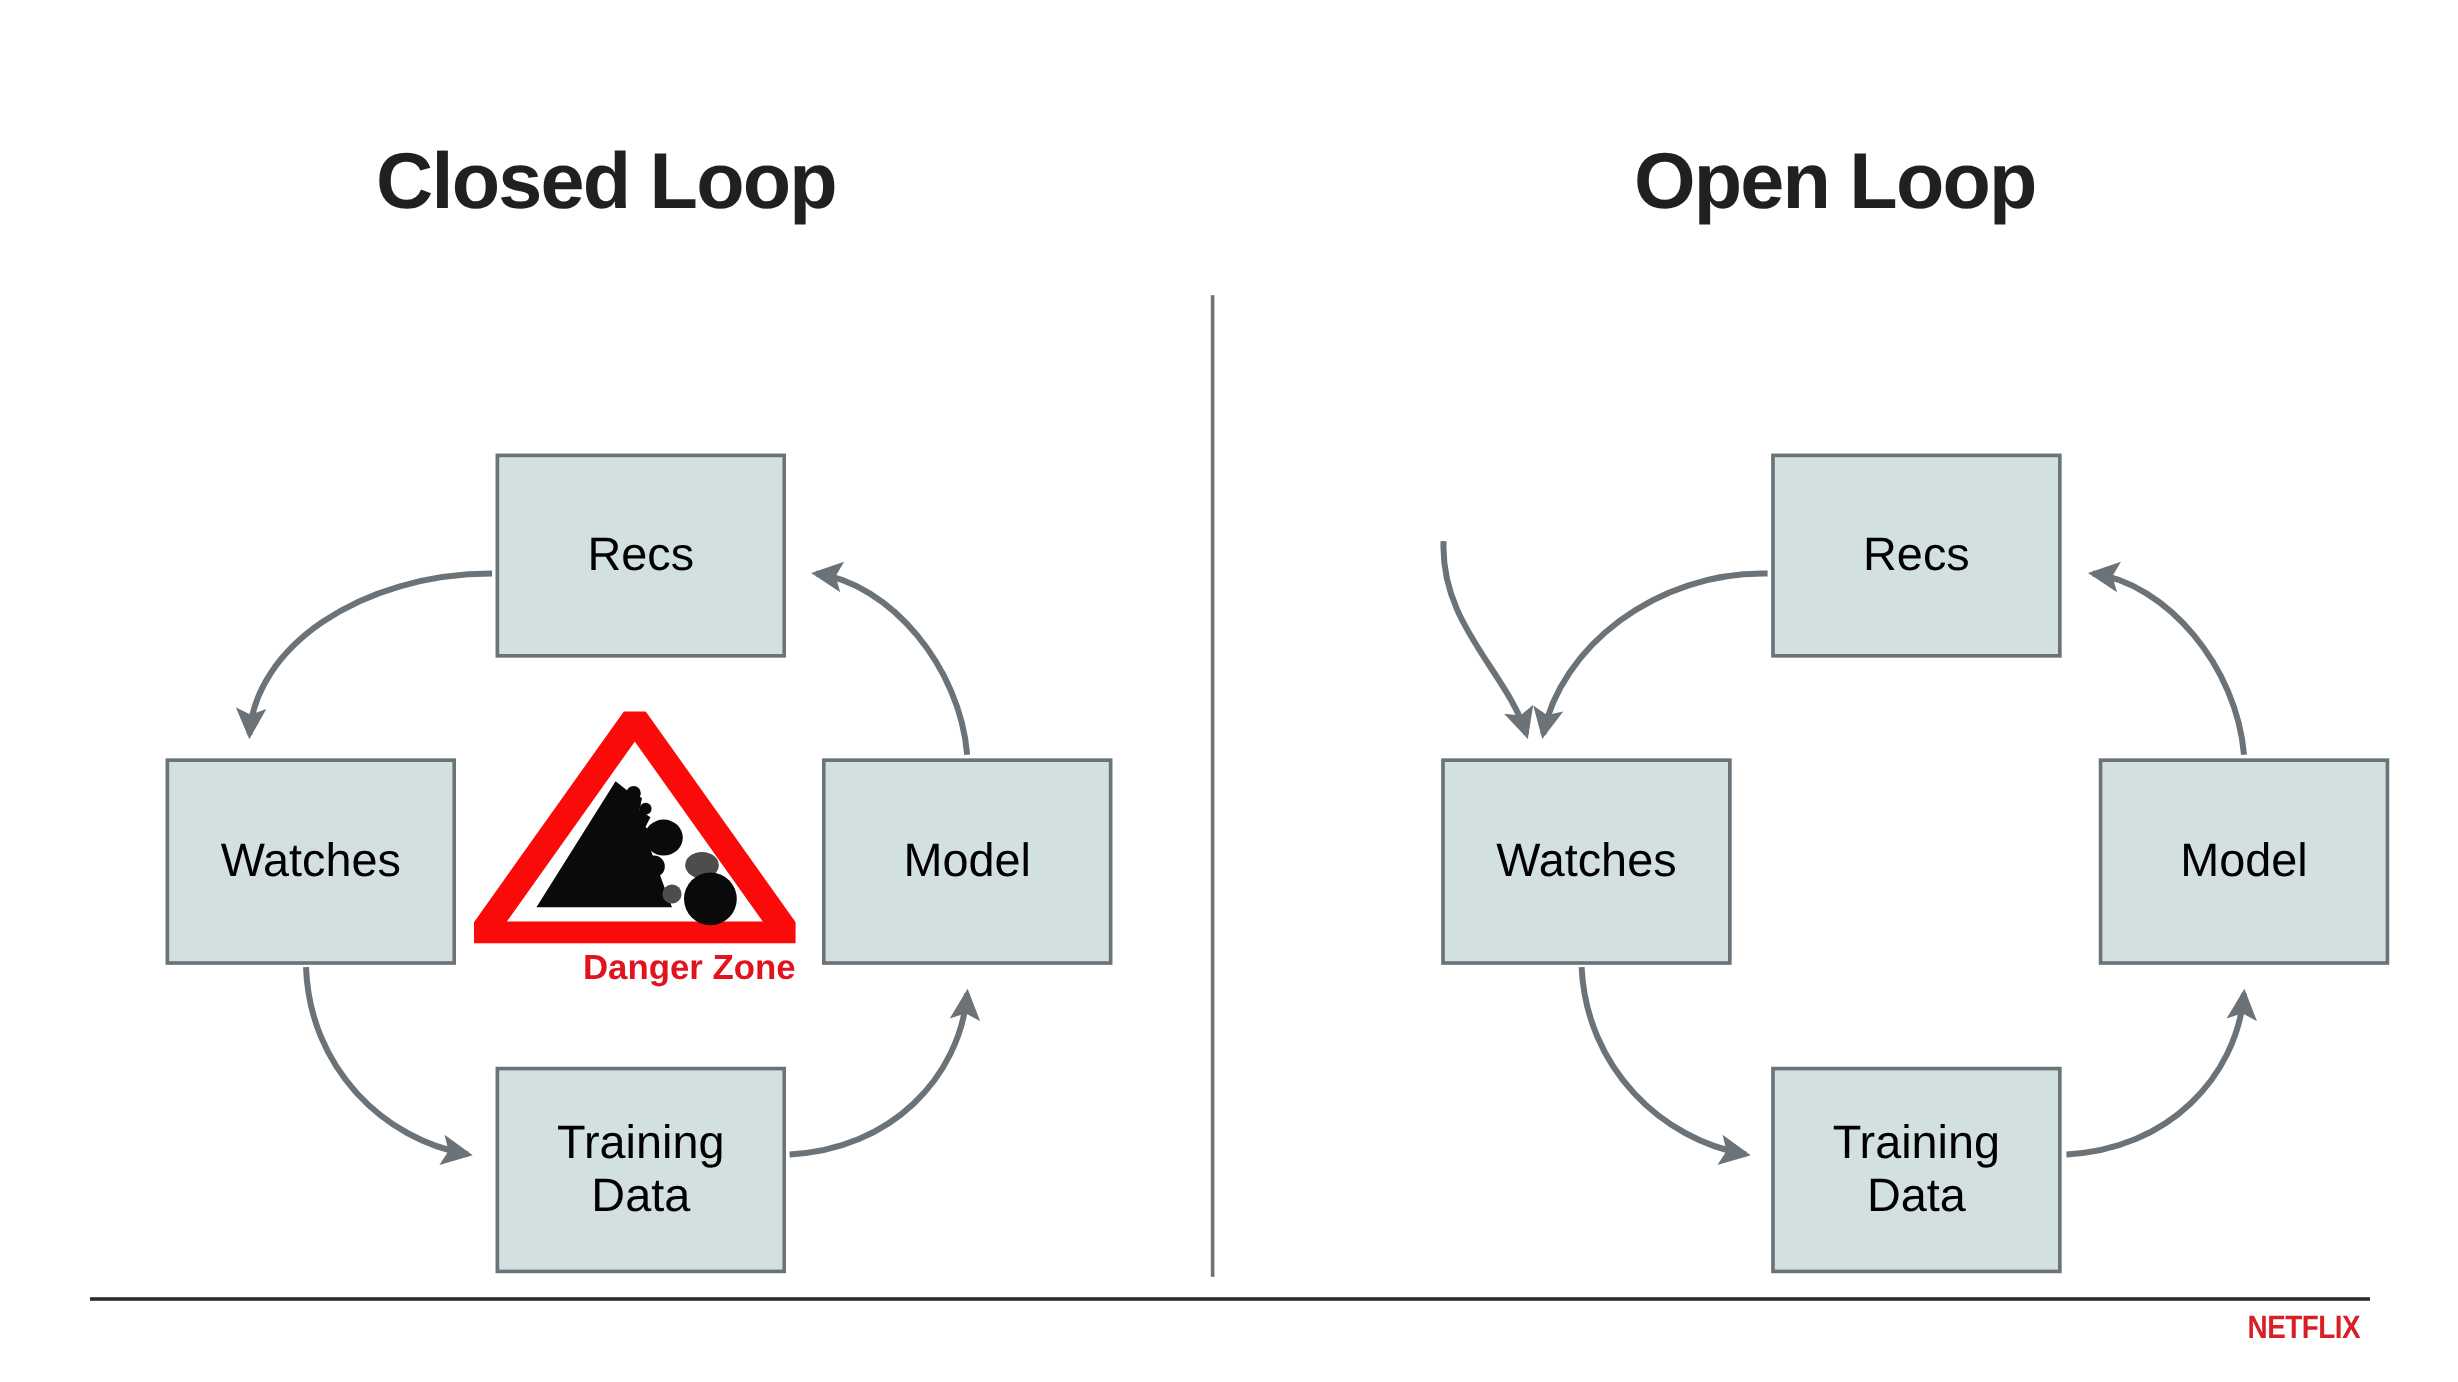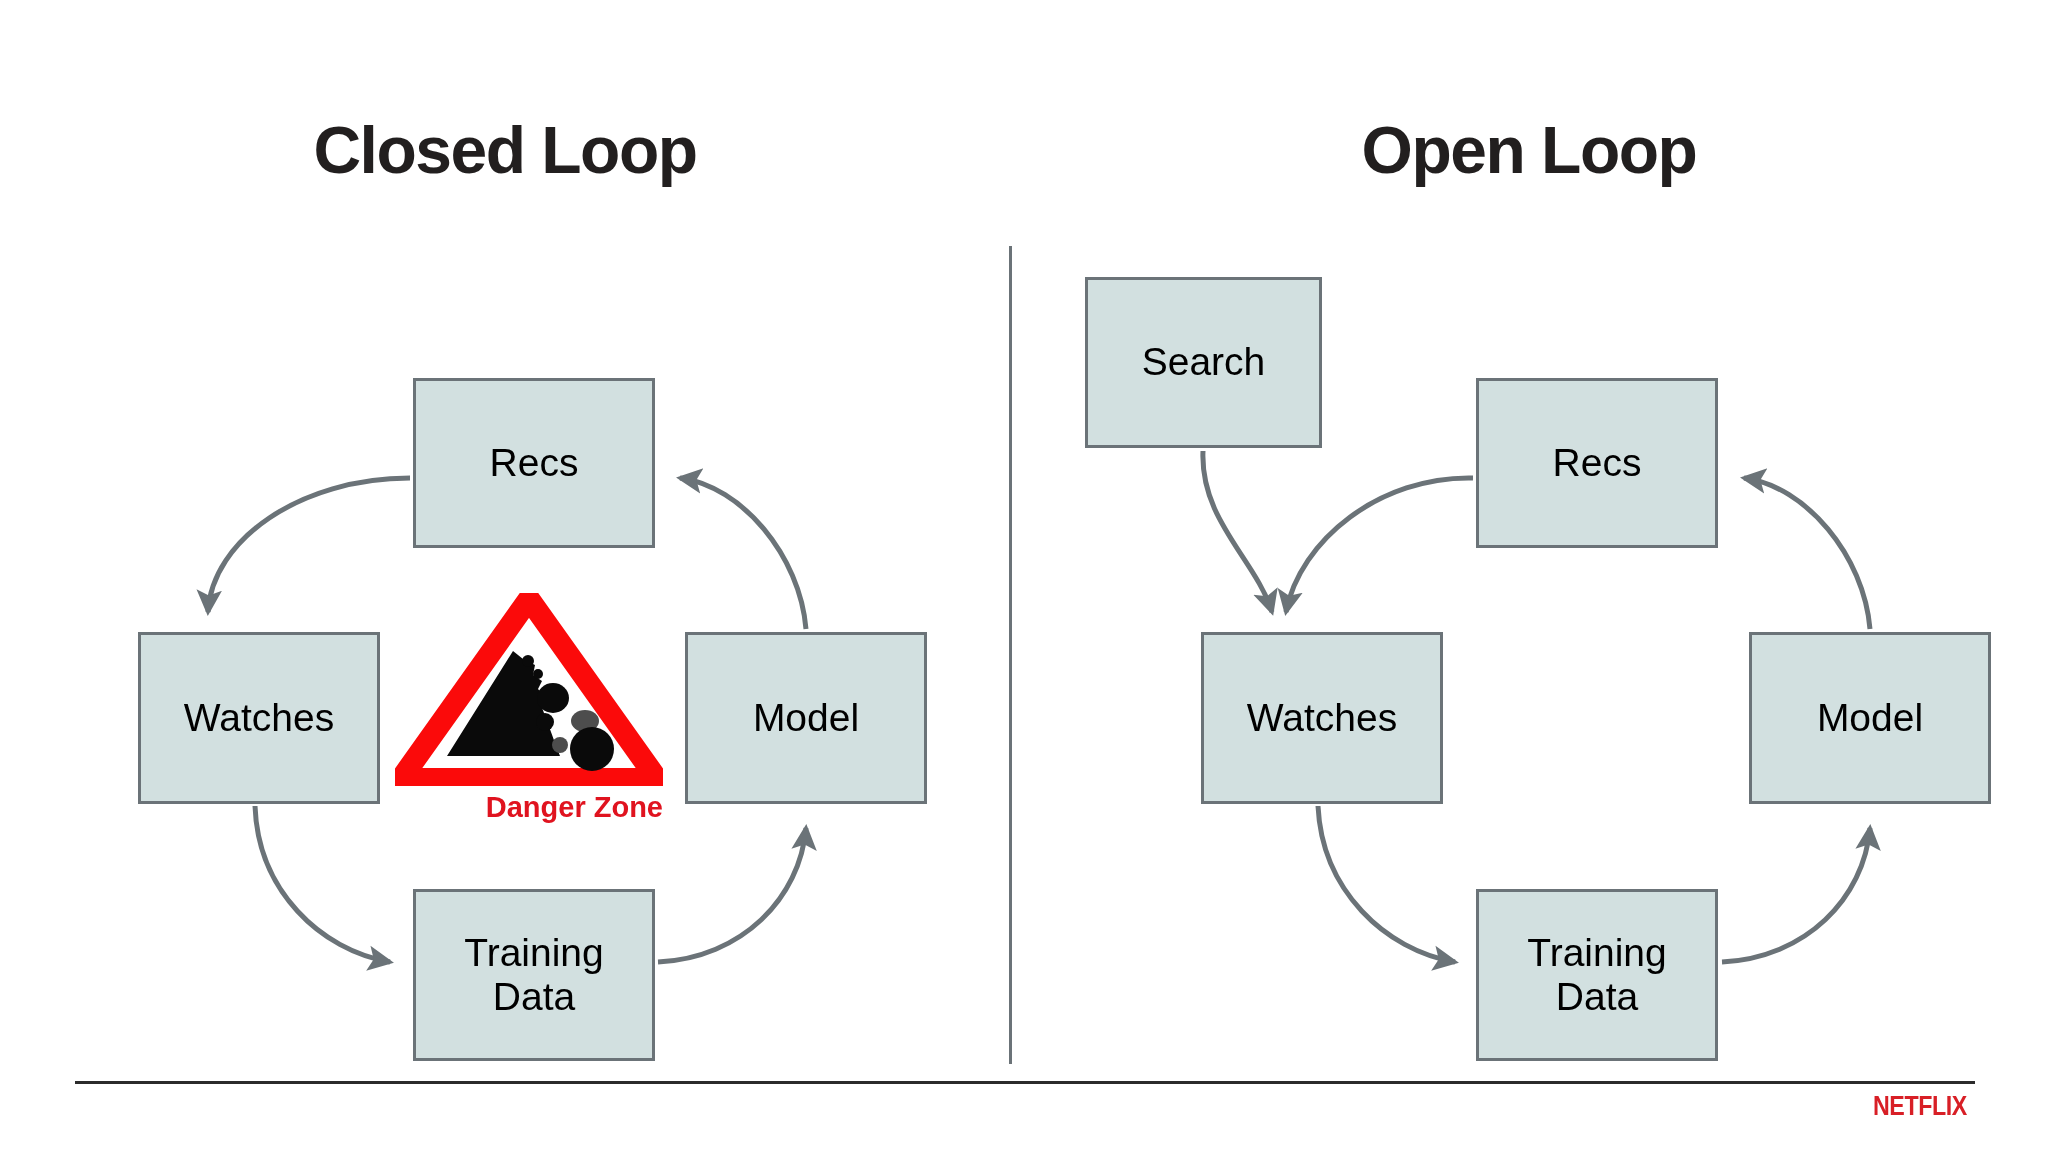--- a/index.html
+++ b/index.html
@@ -196,23 +196,20 @@
       <circle cx="150" cy="129" r="9" fill="#0a0a0a"></circle>
       <ellipse cx="190" cy="128" rx="14" ry="11" fill="#4d4d4d"></ellipse>
       <circle cx="165" cy="152" r="8" fill="#4d4d4d"></circle>
       <circle cx="197" cy="156" r="22" fill="#0a0a0a"></circle>
     </svg>
     <div id="danger-label">Danger Zone</div>
   </div>
 
   <div id="panel-divider"></div>
 
-  <div class="node" id="node-r-search" style="left:1085px; top:277px; width:237px; height:171px;">
-    <span>Search</span>
-  </div>
 
   <div class="node" id="node-r-recs" style="left:1476px; top:378px; width:242px; height:170px;">
     <span>Recs</span>
   </div>
 
   <div class="node" id="node-r-watches" style="left:1201px; top:632px; width:242px; height:172px;">
     <span>Watches</span>
   </div>
 
   <div class="node" id="node-r-model" style="left:1749px; top:632px; width:242px; height:172px;">

